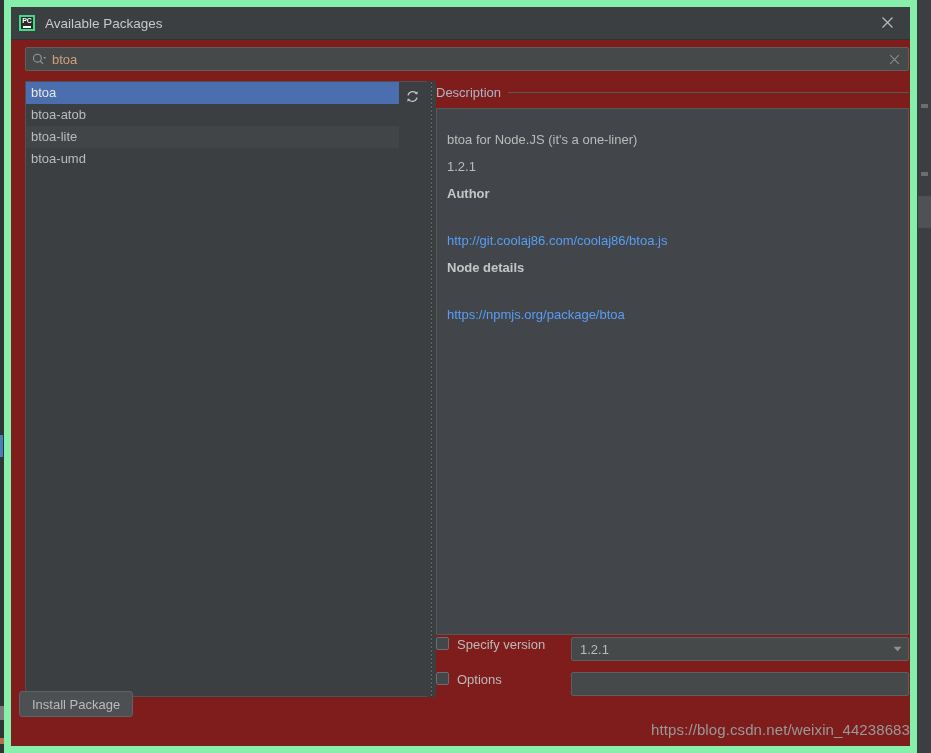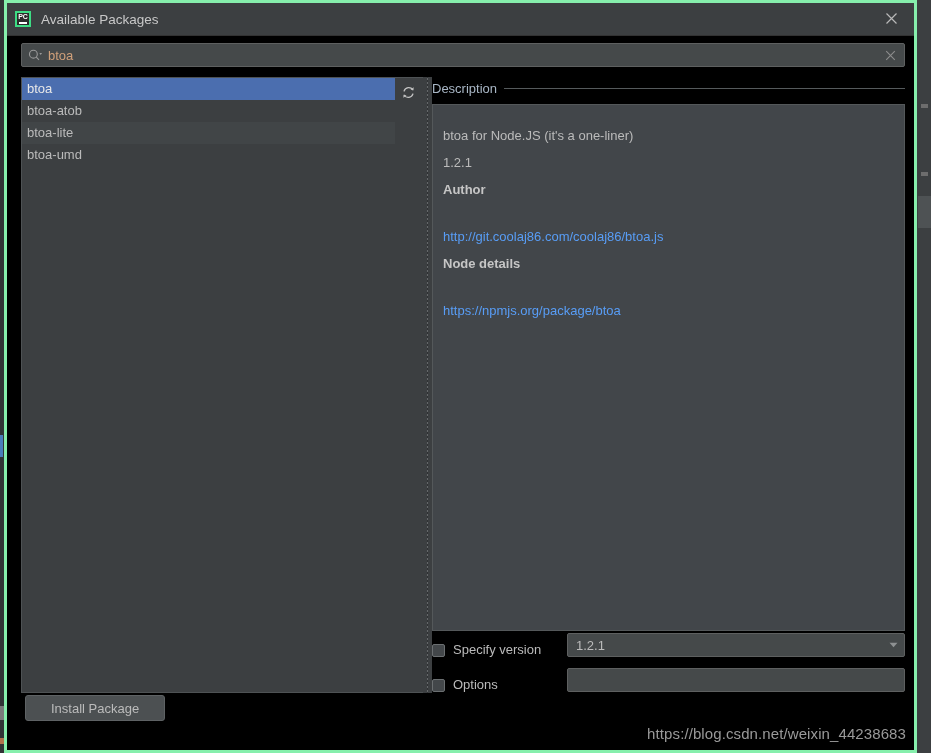--- a/index.html
+++ b/index.html
@@ -72,22 +72,22 @@
     background: #4e5254;
   }
 
   
   #dialog {
     position: absolute;
     left: 4px;
     top: 0;
     width: 913px;
     height: 753px;
-    background: #000000;
-    border: 3px solid #86efac;
+    background: #7f1d1d;
+    border: 7px solid #86efac;
     box-sizing: border-box;
   }
 
   
   #titlebar {
     position: relative;
     height: 32px;
     background: #3c3f41;
     display: flex;
     align-items: center;
@@ -319,21 +319,21 @@
     top: 556px;
     width: 473px;
     height: 60px;
   }
   .opt-row {
     position: absolute;
     left: 0;
     height: 24px;
     width: 473px;
     display: flex;
-    align-items: flex-end;
+    align-items: flex-start;
   }
   #row-version { top: 0; }
   #row-options { top: 35px; }
   .cbox {
     width: 13px; height: 13px;
     box-sizing: border-box;
     border: 1px solid #6b6f71;
     background: #43474a;
     border-radius: 2px;
     margin-right: 8px;
@@ -393,33 +393,33 @@
   
   #footer {
     position: absolute;
     left: 0;
     bottom: 0;
     width: 911px;
     height: 63px;
   }
   #install-button {
     position: absolute;
-    left: 18px;
+    left: 8px;
     top: 8px;
     min-width: 102px;
     height: 26px;
     box-sizing: border-box;
     background: #4c5052;
     border: 1px solid #5e6264;
     border-radius: 3px;
     color: #bbbbbb;
     font-size: 13px;
     font-family: "Liberation Sans", sans-serif;
     cursor: default;
-    padding: 0 25px;
+    padding: 0 12px;
   }
   #watermark {
     position: absolute;
     right: 12px;
     bottom: 8px;
     font-size: 15px;
     color: #999999;
     white-space: nowrap;
     letter-spacing: 0.1px;
   }

